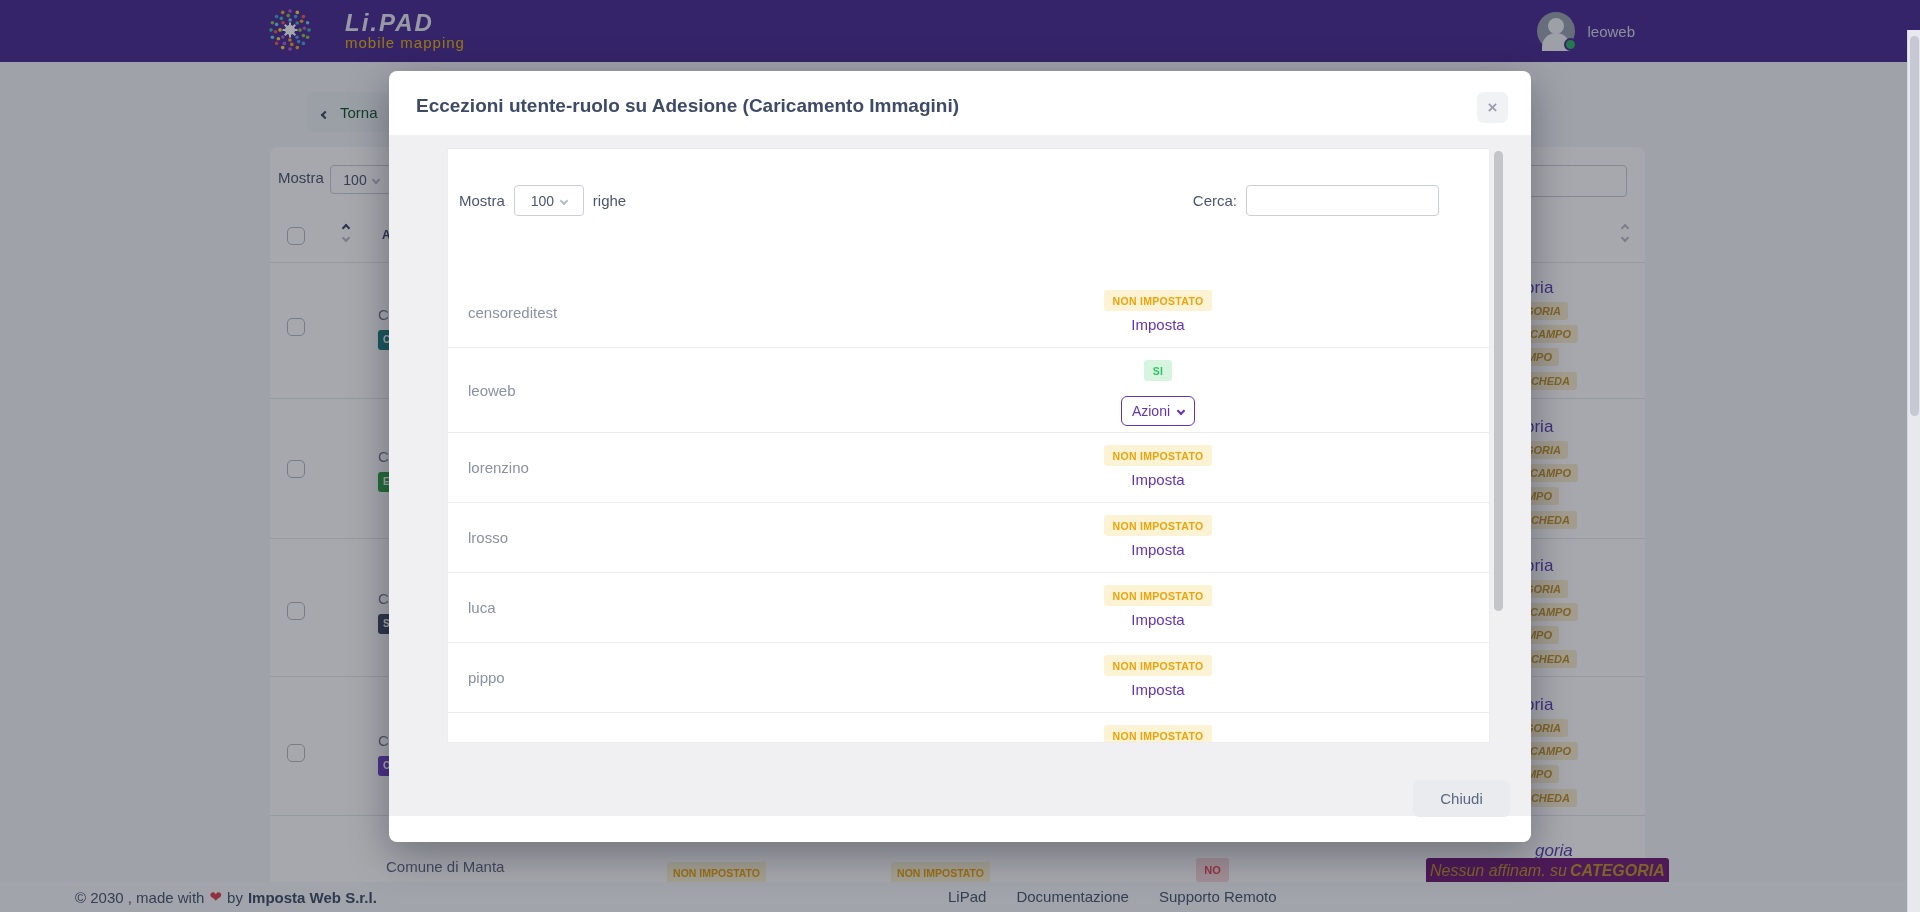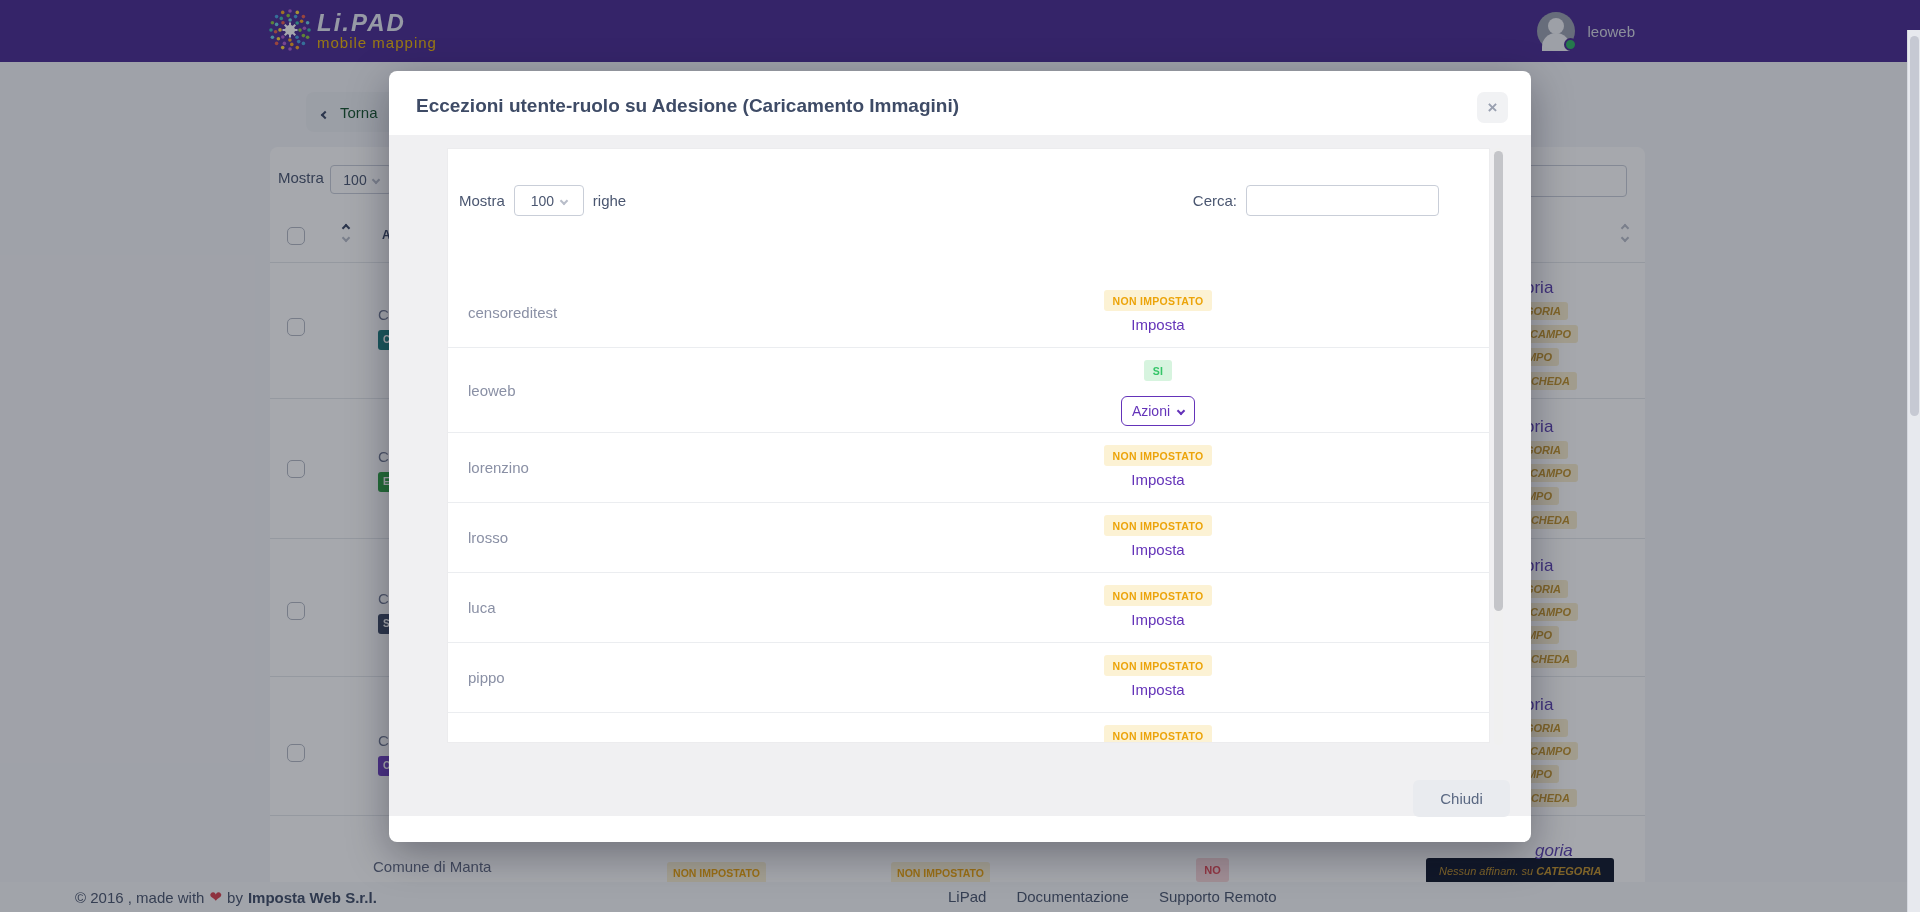--- a/index.html
+++ b/index.html
@@ -1,21 +1,21 @@
 <!DOCTYPE html>
 <html><head>
 <meta charset="utf-8">
 <style>
   html,body{margin:0;padding:0;background:#2a2c38;}
   *{box-sizing:border-box;font-family:"Liberation Sans","DejaVu Sans",sans-serif;}
   .stage{position:relative;width:1920px;height:912px;overflow:hidden;background:#f4f6f9;}
 
   
   .app-header{position:absolute;left:0;top:0;width:1920px;height:62px;background:#4a2b91;z-index:1;}
-  .logo{position:absolute;left:267px;top:7px;display:flex;align-items:center;gap:4px;}
+  .logo{position:absolute;left:267px;top:7px;display:flex;align-items:center;gap:32px;}
   .logo-text .l1{font-size:24px;font-weight:bold;font-style:italic;color:#e6e8f2;letter-spacing:2px;line-height:26px;}
   .logo-text .l2{font-size:15px;color:#eab308;letter-spacing:1px;line-height:14px;}
   .user-area{position:absolute;right:285px;top:12px;display:flex;align-items:center;gap:12px;cursor:pointer;}
   .avatar{position:relative;width:38px;height:38px;border-radius:50%;background:#9aa0af;}
   .avatar .head{position:absolute;left:11px;top:6px;width:16px;height:16px;border-radius:50%;background:#f1f2f5;}
   .avatar .bodyb{position:absolute;left:5px;top:21px;width:28px;height:18px;border-radius:14px 14px 0 0;background:#f1f2f5;}
   .avatar .dot{position:absolute;right:-2px;bottom:-1px;width:13px;height:13px;border-radius:50%;background:#2fb363;border:2px solid #4a2b91;}
   .user-name{color:#d4d7e2;font-size:15px;}
 
   .page-scrollbar{position:absolute;right:0;top:30px;width:13px;height:882px;background:#e7e9ee;z-index:120;border-left:1px solid #d6d9e0;}
@@ -45,26 +45,26 @@
   .bgrow .cb{left:17px;top:10px;}
   .bgrow .frag{position:absolute;left:108px;top:-2px;font-size:15px;color:#707a92;}
   .bgrow .stub{position:absolute;left:108px;top:22px;width:26px;height:20px;border-radius:3px;color:#fff;font-size:10px;font-weight:bold;text-align:left;padding:4px 0 0 5px;}
   .bgg{position:absolute;width:420px;height:135px;}
   .bgg .plink{position:absolute;left:1255px;top:0;font-size:17px;color:#5a3fae;}
   .ybadge{position:absolute;height:18px;background:#f8eecd;border-radius:3px;color:#c0912a;font-size:11px;font-weight:bold;font-style:italic;display:flex;align-items:center;justify-content:flex-end;padding:0 7px;white-space:nowrap;overflow:hidden;}
   .yb0{left:1212px;top:24px;width:86px;}
   .yb1{left:1200px;top:47px;width:108px;}
   .yb2{left:1212px;top:70px;width:77px;}
   .yb3{left:1192px;top:94px;width:115px;}
-  .bottom-name{position:absolute;left:103px;top:711px;font-size:15px;color:#5f6880;}
+  .bottom-name{position:absolute;left:116px;top:711px;font-size:15px;color:#5f6880;}
   .bbadge{position:absolute;height:22px;border-radius:3px;font-size:10.5px;font-weight:bold;display:flex;align-items:center;justify-content:center;padding:0 8px;background:#fcf2d4;color:#eca40a;white-space:nowrap;}
   .bb0{left:397px;top:715px;width:99px;}
   .bb1{left:621px;top:715px;width:99px;}
   .bno{position:absolute;left:915px;top:711px;width:33px;height:24px;background:#f8d7da;color:#e04854;border-radius:3px;font-size:11px;font-weight:bold;display:flex;align-items:center;justify-content:center;margin-left:11px;}
-  .bnessun{position:absolute;left:1156px;top:711px;height:26px;background:#0f172a;color:#c0912a;border-radius:3px;font-size:11px;font-style:italic;display:flex;align-items:center;padding:0 13px;white-space:nowrap;}
+  .bnessun{position:absolute;left:1156px;top:711px;height:26px;background:#701a75;color:#c0912a;border-radius:3px;font-size:16px;font-style:italic;display:flex;align-items:center;padding:0 4px;white-space:nowrap;}
   .bnessun b{margin-left:3px;}
   .goria{position:absolute;left:1265px;top:694px;font-size:17px;color:#5a3fae;font-style:italic;}
 
   .app-footer{position:absolute;left:0;top:882px;width:1920px;height:30px;background:#f7f8fa;z-index:3;}
   .foot-left{position:absolute;left:75px;top:6px;font-size:15px;color:#4a566e;display:flex;gap:5px;align-items:center;}
   .foot-left .heart{color:#d9414e;font-size:15px;}
   .foot-left b{color:#3f4d67;}
   .foot-links{position:absolute;left:948px;top:6px;display:flex;gap:30px;font-size:15px;color:#4a566e;}
   .foot-links span{cursor:pointer;}
 
@@ -256,21 +256,21 @@
     <div class="bno">NO</div>
     <div class="bnessun">
         <span>Nessun affinam. su</span>
         <b>CATEGORIA</b>
       </div>
     <span class="goria">goria</span>
   </div>
 
   <footer class="app-footer">
     <div class="foot-left">
-      <span>© 2016 , made with</span>
+      <span>© 2030 , made with</span>
       <span class="heart">❤</span>
       <span>by</span>
       <b>Imposta Web S.r.l.</b>
     </div>
     <div class="foot-links" id="foot-links">
         <span>LiPad</span>
         <span>Documentazione</span>
         <span>Supporto Remoto</span>
       </div>
   </footer>

